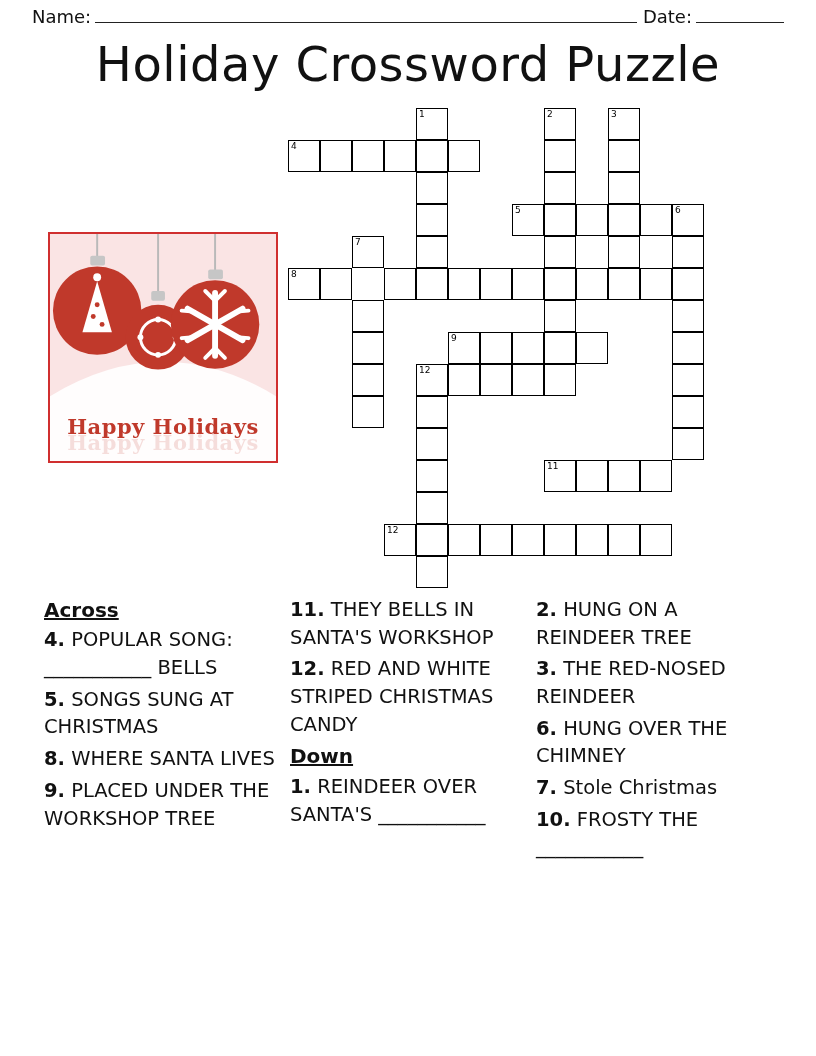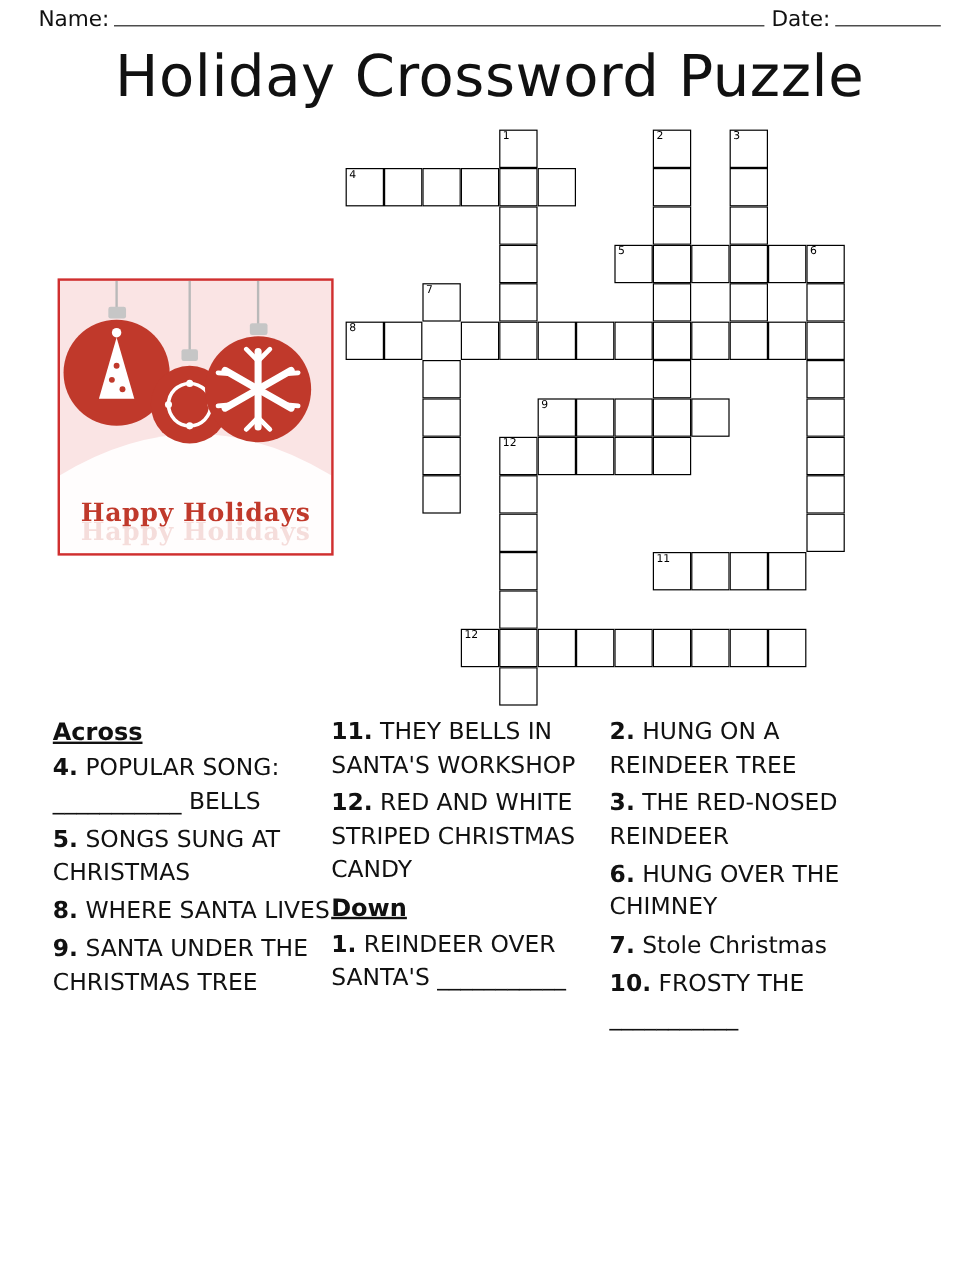--- a/index.html
+++ b/index.html
@@ -124,20 +124,21 @@
     font-family: "DejaVu Sans", sans-serif;
   }
 
   
   .clues {
     position: absolute;
     top: 596px;
     left: 44px;
     width: 728px;
     display: flex;
+    gap: 14px;
     font-size: 19.5px;
     line-height: 1.42;
     color: #111;
   }
   .clue-col { width: 232px; }
   .clue-col.mid { width: 232px; }
   .clue-col.right { width: 232px; }
   .section-head {
     font-weight: bold;
     text-decoration: underline;
@@ -324,21 +325,21 @@
     <div class="clue">
       <span class="n">5.</span>
       <span>SONGS SUNG AT CHRISTMAS</span>
     </div>
     <div class="clue">
       <span class="n">8.</span>
       <span>WHERE SANTA LIVES</span>
     </div>
     <div class="clue">
       <span class="n">9.</span>
-      <span>SANTA UNDER THE CHRISTMAS TREE</span>
+      <span>PLACED UNDER THE WORKSHOP TREE</span>
     </div>
   </div>
 
   <div class="clue-col mid">
     <div class="clue">
       <span class="n">11.</span>
       <span>THEY BELLS IN SANTA'S WORKSHOP</span>
     </div>
     <div class="clue">
       <span class="n">12.</span>

